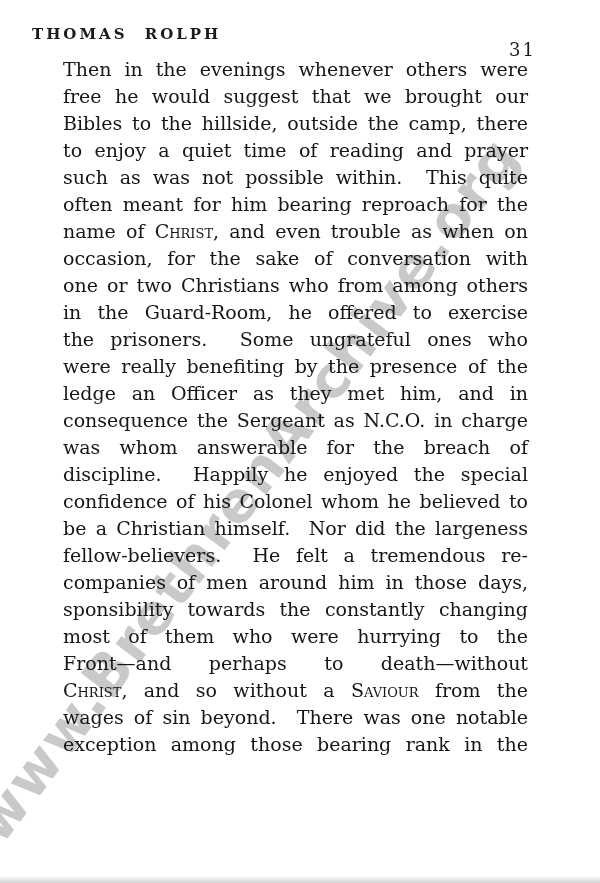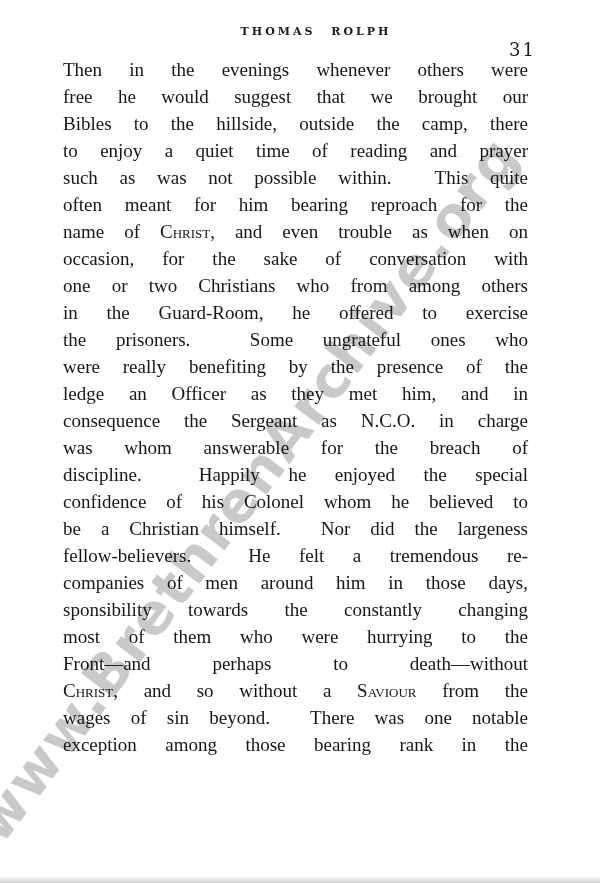--- a/index.html
+++ b/index.html
@@ -20,40 +20,38 @@
     font-weight: bold;
     font-size: 56px;
     letter-spacing: 2px;
     color: #c9c9c9;
     white-space: nowrap;
     z-index: 0;
     user-select: none;
   }
   .header { position: relative; z-index: 1; padding-top: 25px; }
   .title {
-    text-align: center;
-    font-size: 11px;
+    font-size: 15px;
     font-weight: bold;
     letter-spacing: 3px;
     word-spacing: 9px;
     color: #1a1a1a;
     padding-left: 32px;
   }
   .pagenum {
     position: absolute;
     top: 39px; right: 64px;
     font-size: 18px;
     letter-spacing: 2px;
     color: #1a1a1a;
   }
   .body-text {
     position: absolute;
     top: 56px; left: 63px; right: 72px;
     z-index: 1;
-    font-family: Liberation Serif, serif;
   }
   .line {
     text-align: justify;
     text-align-last: justify;
     line-height: 27px;
     font-size: 19px;
     white-space: pre-wrap;
   }
   .sc { font-variant: small-caps; }
   .scan-edge {

